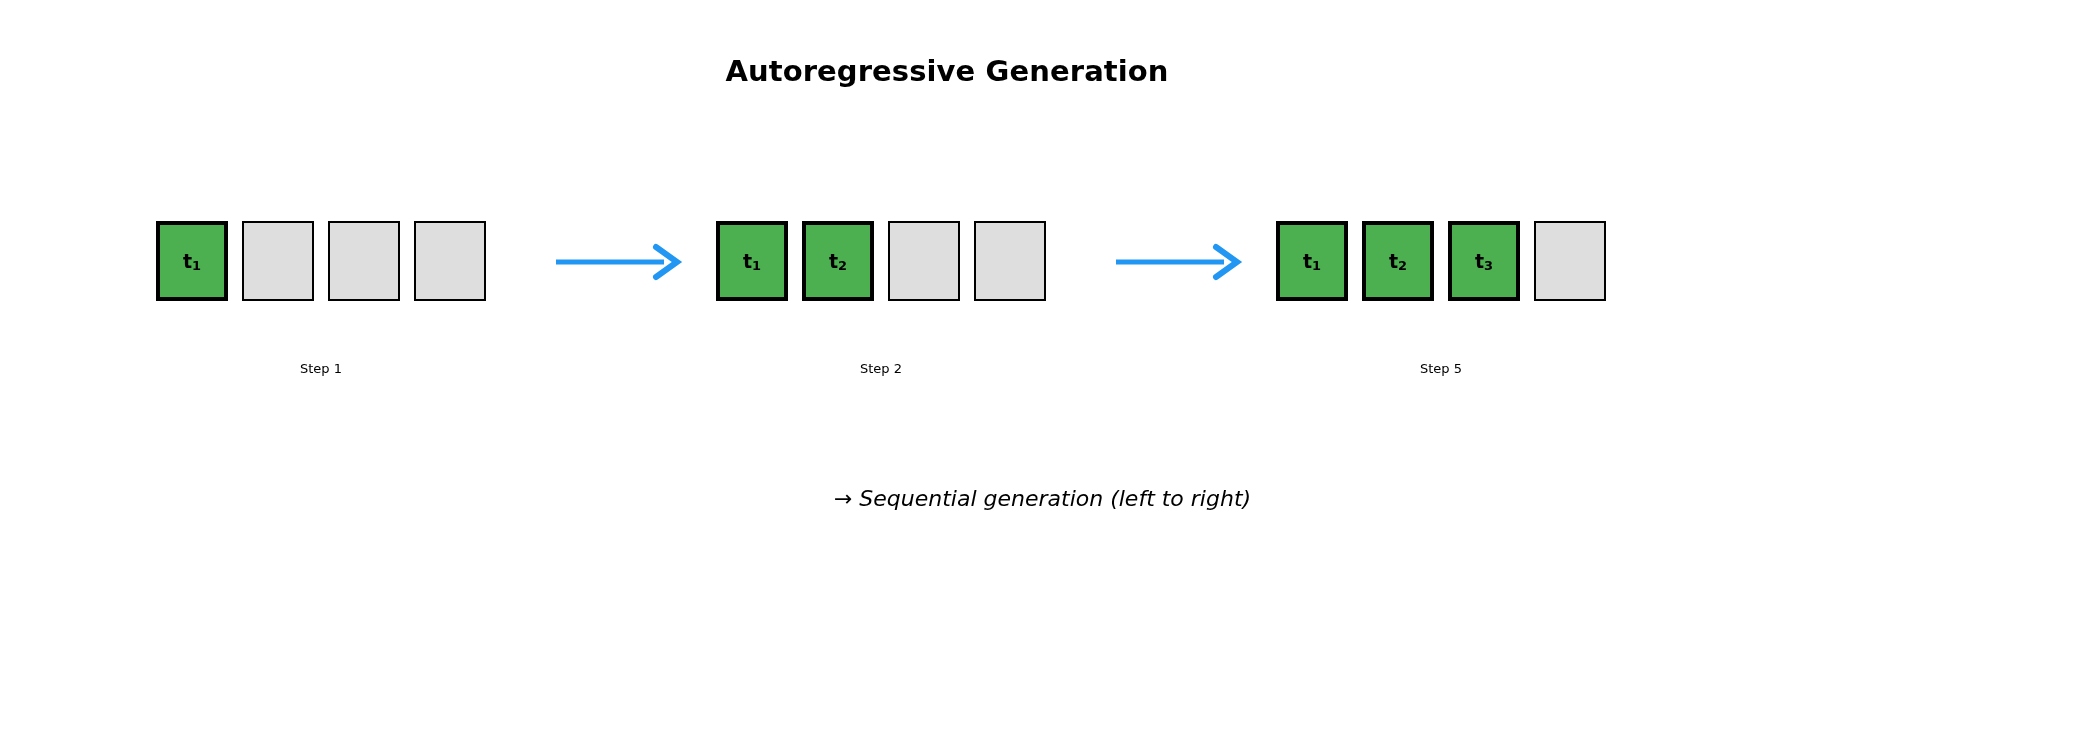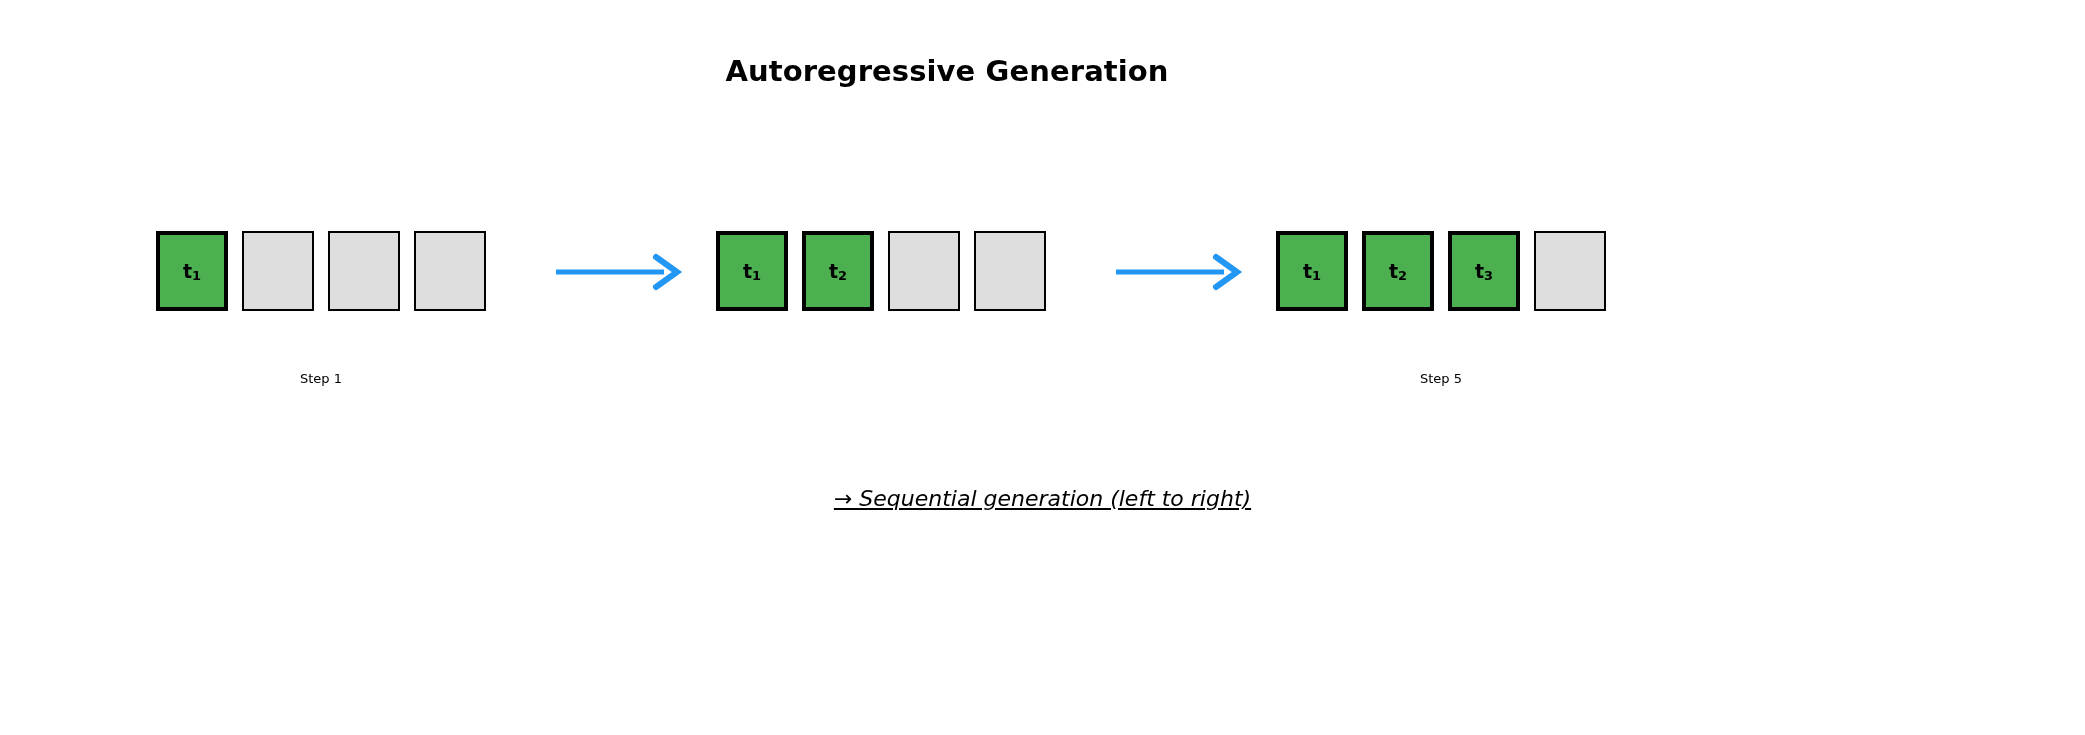--- a/index.html
+++ b/index.html
@@ -34,21 +34,21 @@
     font-size: 29px;
     font-weight: bold;
     color: #000000;
     letter-spacing: 0.1px;
   }
 
   
   .steps-row {
     position: absolute;
     left: 0;
-    top: 10px;
+    top: 0;
     width: 2085px;
     height: 631px;
     text-decoration: underline;
   }
 
   .step-group {
     position: absolute;
     top: 221px;
   }
 
@@ -117,21 +117,20 @@
   .fig-note {
     position: absolute;
     left: 0;
     top: 486px;
     width: 2085px;
     text-align: center;
     font-size: 22px;
     font-style: italic;
     font-weight: normal;
     color: #000000;
-    text-decoration: underline;
   }
 </style>
 </head>
 <body>
 
 <div class="figure">
 
   <div class="fig-title">Autoregressive Generation</div>
 
   <div class="steps-row">
@@ -169,20 +168,21 @@
         <div class="token-box filled">
           <span class="token-label">t<sub>2</sub></span>
         </div>
         <div class="token-box empty">
           <span class="token-label"></span>
         </div>
         <div class="token-box empty">
           <span class="token-label"></span>
         </div>
       </div>
+      <div class="step-caption">Step 2</div>
     </div>
 
     <div class="flow-arrow" style="left:1112px;">
       <svg width="140" height="44" viewBox="0 0 140 44">
         <line x1="4" y1="22" x2="112" y2="22" stroke="#2196F3" stroke-width="5" stroke-linecap="butt"></line>
         <polyline points="104,7 125,22 104,37" fill="none" stroke="#2196F3" stroke-width="6" stroke-linecap="round" stroke-linejoin="miter"></polyline>
       </svg>
     </div>
 
     <div class="step-group" style="left:1276px;">

